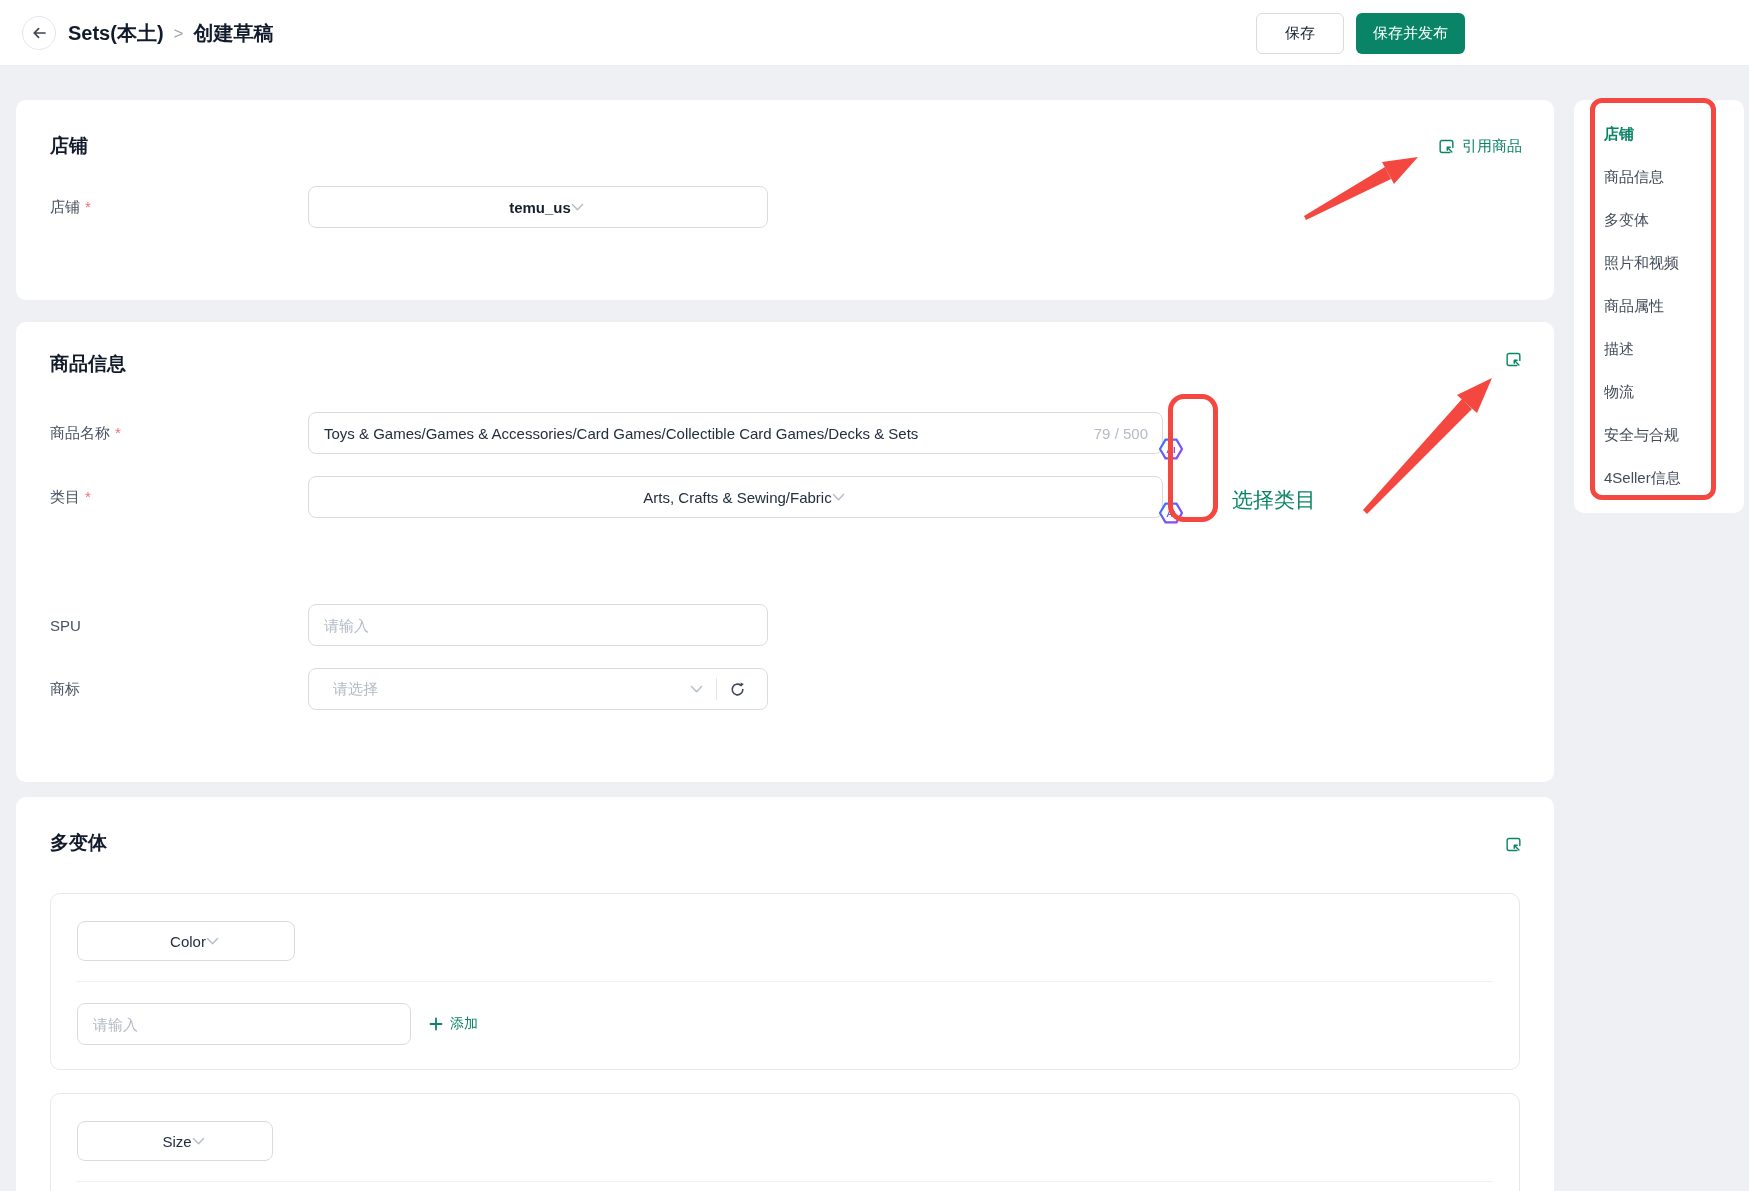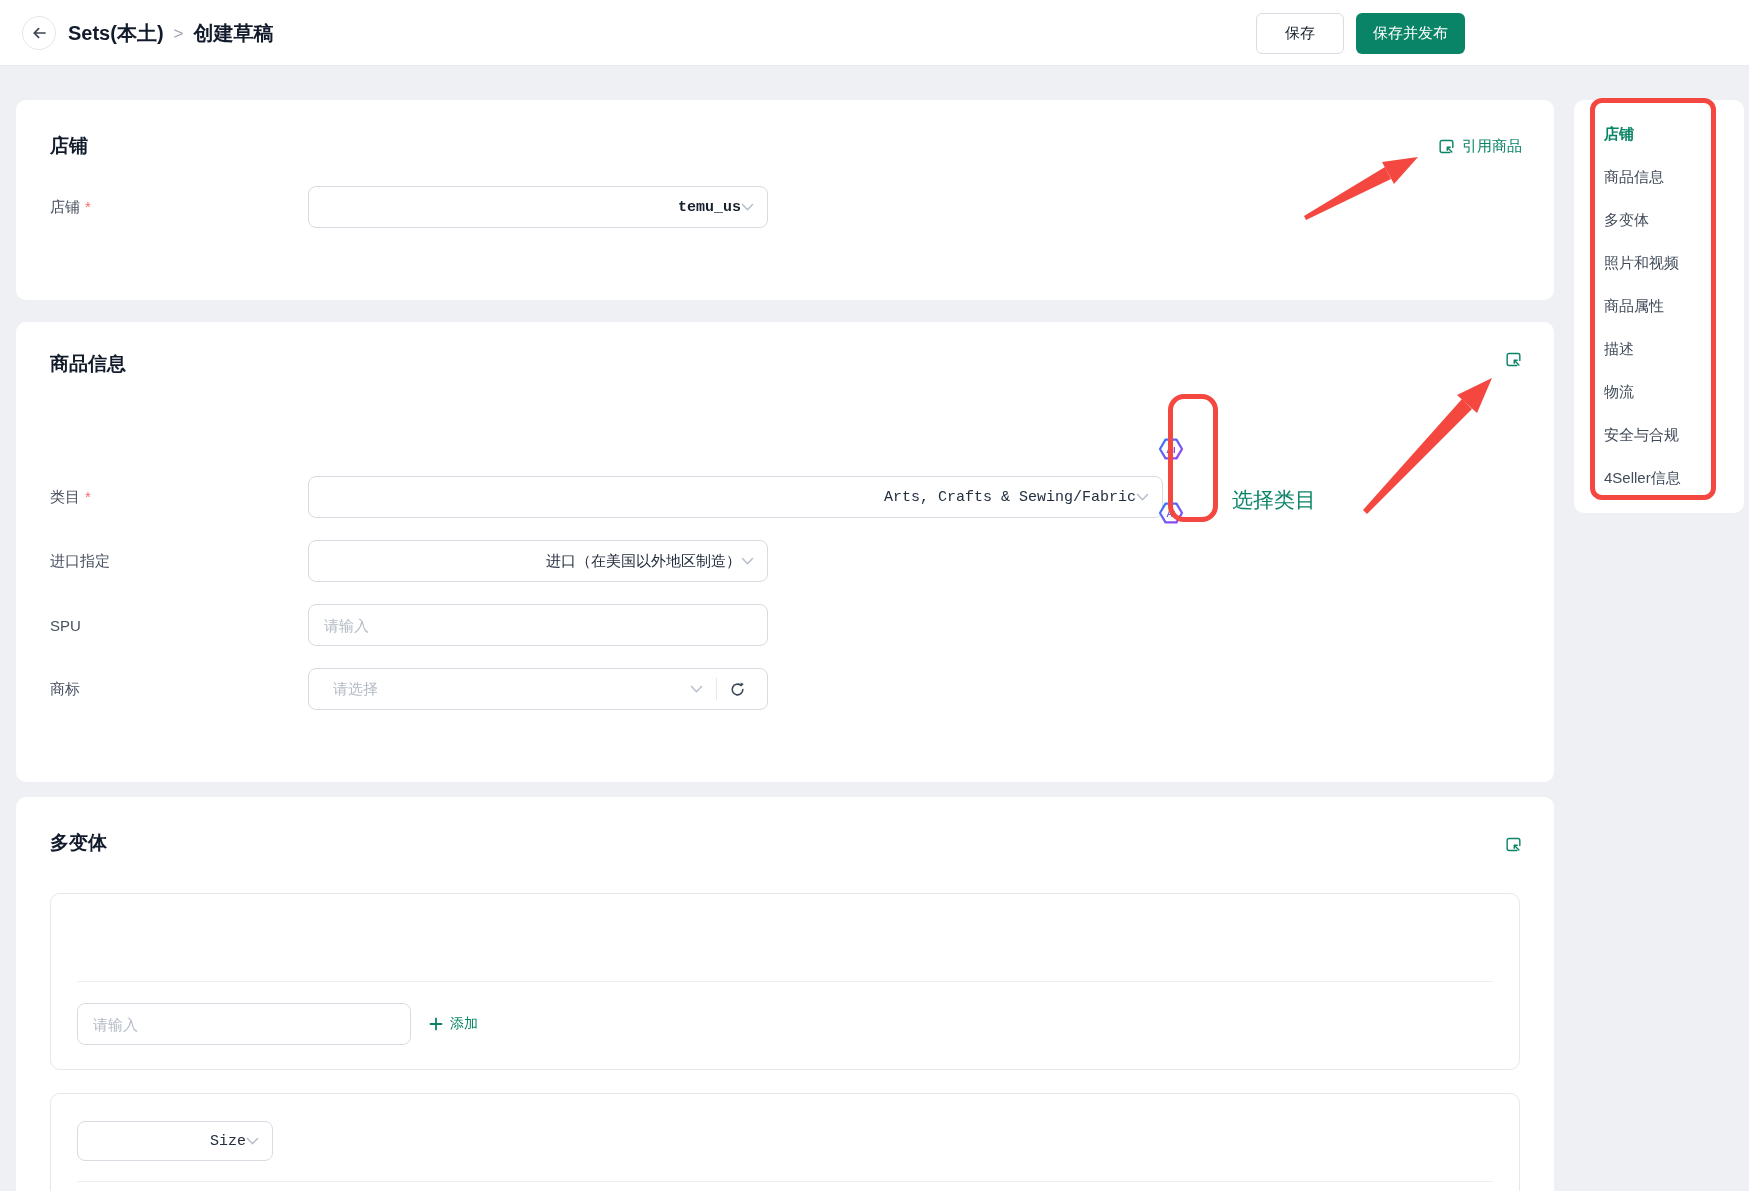--- a/index.html
+++ b/index.html
@@ -27,21 +27,21 @@
   .card-store{top:100px;height:200px;}
   .card-product{top:322px;height:460px;}
   .card-variants{top:797px;height:520px;}
   .card-title{position:absolute;left:34px;font-size:19px;font-weight:700;color:#121b2b;}
   .corner-link{position:absolute;right:32px;display:flex;align-items:center;gap:7px;color:var(--accent);font-size:15px;cursor:pointer;}
   
   .form-row{position:absolute;left:34px;height:42px;display:flex;align-items:center;}
   .flabel{width:258px;font-size:15px;color:#47505f;flex:none;}
   .req::after{content:"*";color:#f56c6c;margin-left:5px;}
   .field{height:42px;border:1px solid #d8dce2;border-radius:8px;background:#fff;display:flex;align-items:center;font-size:15px;color:#232e3e;}
-  .select{justify-content:flex-end;padding:0 13px 0 30px;cursor:pointer;font-family:Liberation Mono, monospace;}
+  .select{justify-content:center;padding:0 13px 0 30px;cursor:pointer;}
   .select .val{white-space:nowrap;overflow:hidden;}
   .bold-val{font-weight:700;color:#17212e;}
   .ph{color:#b4bbc6;}
   input.text-input{outline:none;border:1px solid #d8dce2;border-radius:8px;height:42px;padding:0 15px;font-size:15px;color:#232e3e;font-family:inherit;background:#fff;}
   input.text-input::placeholder{color:#b4bbc6;}
   .name-wrap{padding:0;}
   .name-wrap input{flex:1;border:none;outline:none;height:100%;padding:0 10px 0 15px;font-size:15px;color:#232e3e;font-family:inherit;background:transparent;}
   .counter{color:#b4bbc6;padding-right:14px;white-space:nowrap;font-size:15px;}
   .tm-group{padding:9px;overflow:hidden;}
   .tm-main{flex:1;height:100%;display:flex;align-items:center;justify-content:space-between;padding:0 13px 0 15px;cursor:pointer;}
@@ -125,20 +125,27 @@
   <h2 class="card-title" style="top:29px">商品信息</h2>
   <div class="corner-link" style="top:29px">
     <span>
       <svg width="17" height="17" viewBox="0 0 18 18">
           <path d="M12.6 15.3H4.3a2 2 0 0 1-2-2V4.7a2 2 0 0 1 2-2h9.4a2 2 0 0 1 2 2V10" fill="none" stroke="currentColor" stroke-width="1.5" stroke-linecap="round"></path>
           <path d="M12.9 9.8H9.8v3.1M9.8 9.8l4.9 4.9" fill="none" stroke="currentColor" stroke-width="1.5" stroke-linecap="round" stroke-linejoin="round"></path>
         </svg>
     </span>
   </div>
 
+  <div class="form-row" style="top:90px">
+    <span class="flabel req">商品名称</span>
+    <div class="field name-wrap" style="width:855px">
+      <input type="text" value="Toys &amp; Games/Games &amp; Accessories/Card Games/Collectible Card Games/Decks &amp; Sets" style="">
+      <span class="counter">79 / 500</span>
+    </div>
+  </div>
 
   <div class="form-row" style="top:154px">
     <span class="flabel req">类目</span>
     <div class="field select" style="width:855px">
       <span class="val">Arts, Crafts &amp; Sewing/Fabric</span>
       <span>
         <svg width="13" height="9" viewBox="0 0 13 9">
             <path d="M1.5 1.5L6.5 6.7l5-5.2" fill="none" stroke="#b9c0cb" stroke-width="1.6" stroke-linecap="round" stroke-linejoin="round"></path>
           </svg>
       </span>
@@ -156,31 +163,20 @@
   <button class="ai-btn" style="top:162px">
     <span>
       <svg width="26" height="26" viewBox="0 0 26 26">
         <polygon points="7.5,3.6 18.5,3.6 24,13 18.5,22.4 7.5,22.4 2,13" fill="#fff" stroke="url(#aig)" stroke-width="2.2" stroke-linejoin="round"></polygon>
         <text x="13" y="13.5" text-anchor="middle" dominant-baseline="central" font-size="9.5" font-weight="700" fill="url(#aig)">AI</text>
       </svg>
     </span>
   </button>
   <span class="cat-link">选择类目</span>
 
-  <div class="form-row" style="top:218px">
-    <span class="flabel">进口指定</span>
-    <div class="field select" style="width:460px">
-      <span class="val">进口（在美国以外地区制造）</span>
-      <span>
-        <svg width="13" height="9" viewBox="0 0 13 9">
-            <path d="M1.5 1.5L6.5 6.7l5-5.2" fill="none" stroke="#b9c0cb" stroke-width="1.6" stroke-linecap="round" stroke-linejoin="round"></path>
-          </svg>
-      </span>
-    </div>
-  </div>
 
   <div class="form-row" style="top:282px">
     <span class="flabel">SPU</span>
     <input type="text" class="text-input" style="width: 460px;" placeholder="请输入">
   </div>
 
   <div class="form-row" style="top:346px">
     <span class="flabel">商标</span>
     <div class="field tm-group" style="width:460px">
       <div class="tm-main">
@@ -209,20 +205,28 @@
   <div class="corner-link" style="top:39px">
     <span>
       <svg width="17" height="17" viewBox="0 0 18 18">
           <path d="M12.6 15.3H4.3a2 2 0 0 1-2-2V4.7a2 2 0 0 1 2-2h9.4a2 2 0 0 1 2 2V10" fill="none" stroke="currentColor" stroke-width="1.5" stroke-linecap="round"></path>
           <path d="M12.9 9.8H9.8v3.1M9.8 9.8l4.9 4.9" fill="none" stroke="currentColor" stroke-width="1.5" stroke-linecap="round" stroke-linejoin="round"></path>
         </svg>
     </span>
   </div>
 
   <div class="vgroup vgroup-1">
+    <div class="vtype field select" style="width:218px;height:40px">
+      <span class="val">Color</span>
+      <span>
+        <svg width="13" height="9" viewBox="0 0 13 9">
+            <path d="M1.5 1.5L6.5 6.7l5-5.2" fill="none" stroke="#b9c0cb" stroke-width="1.6" stroke-linecap="round" stroke-linejoin="round"></path>
+          </svg>
+      </span>
+    </div>
     <div class="vdivider"></div>
     <input type="text" class="text-input voption" placeholder="请输入" style="">
     <div class="add-link">
       <span>
         <svg width="14" height="14" viewBox="0 0 14 14">
             <path d="M7 1.5v11M1.5 7h11" fill="none" stroke="currentColor" stroke-width="1.8" stroke-linecap="round"></path>
           </svg>
       </span>
       <span>添加</span>
     </div>

